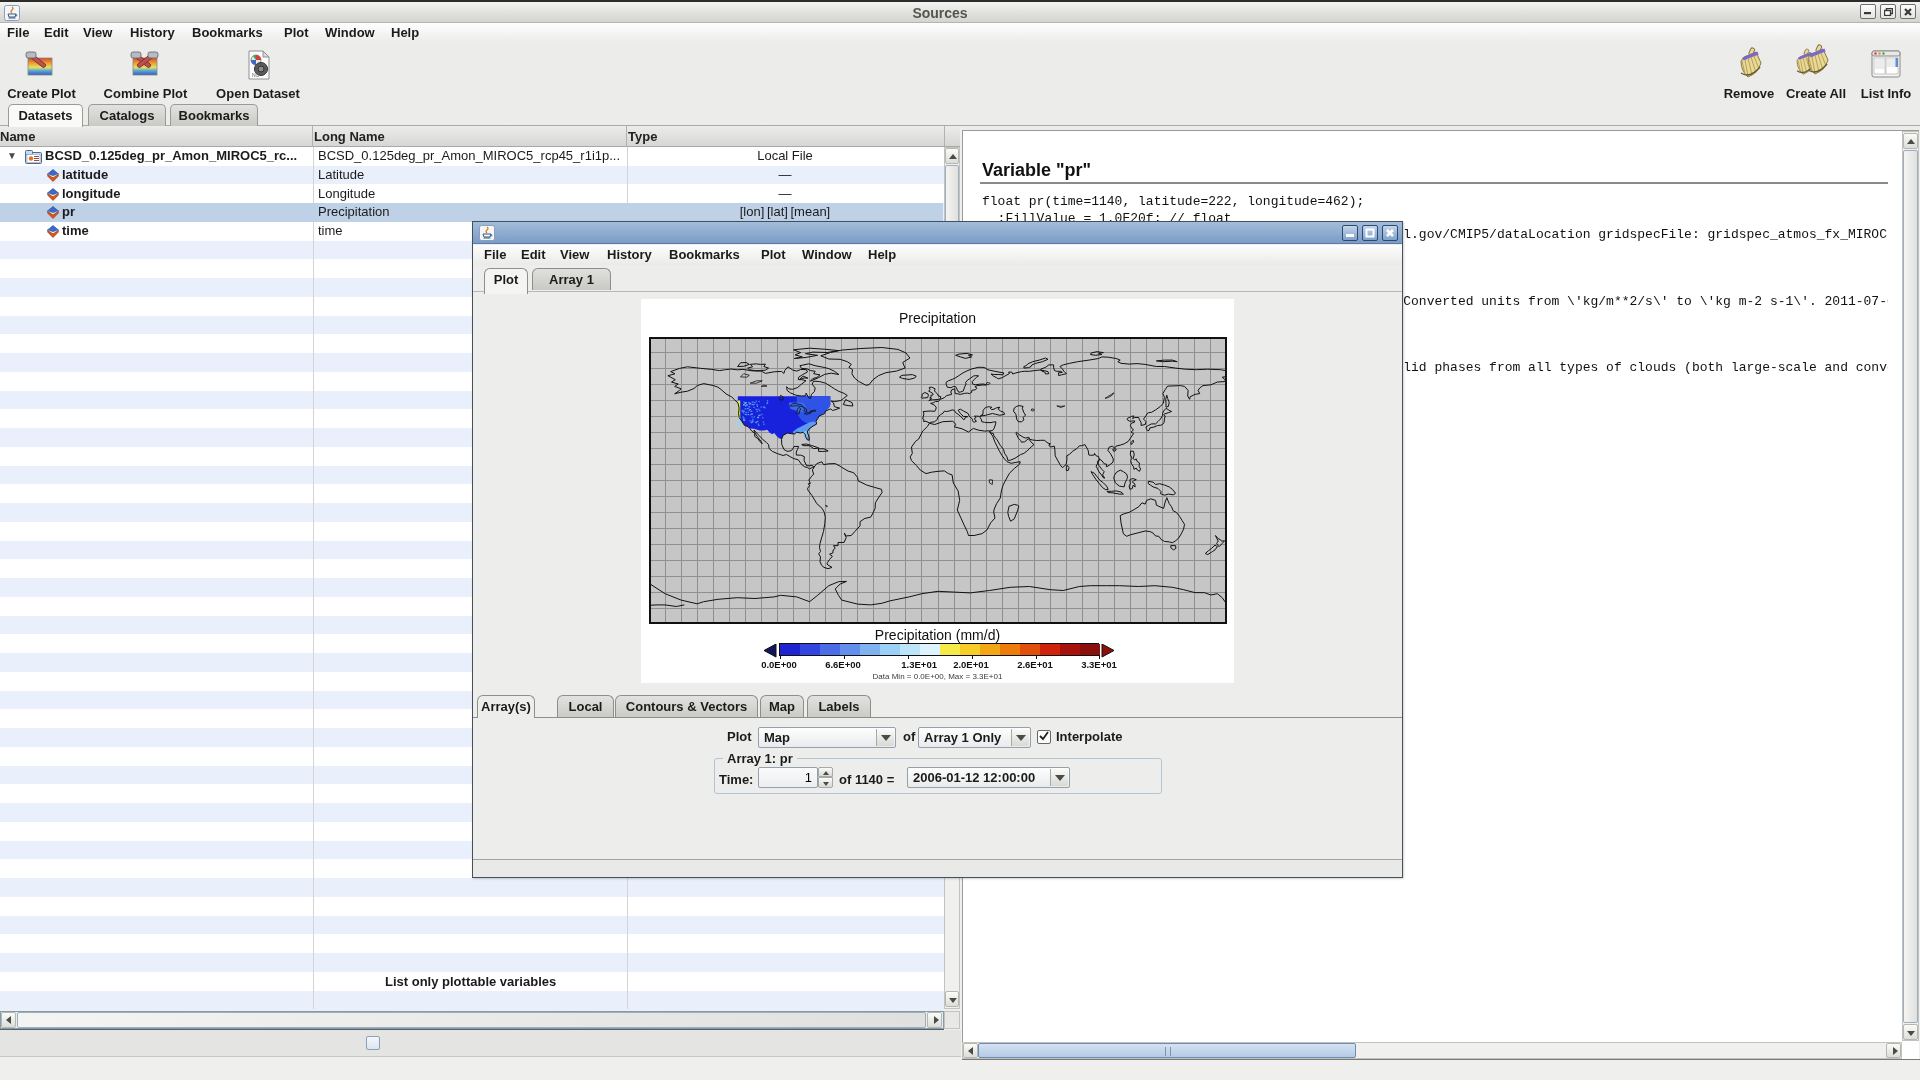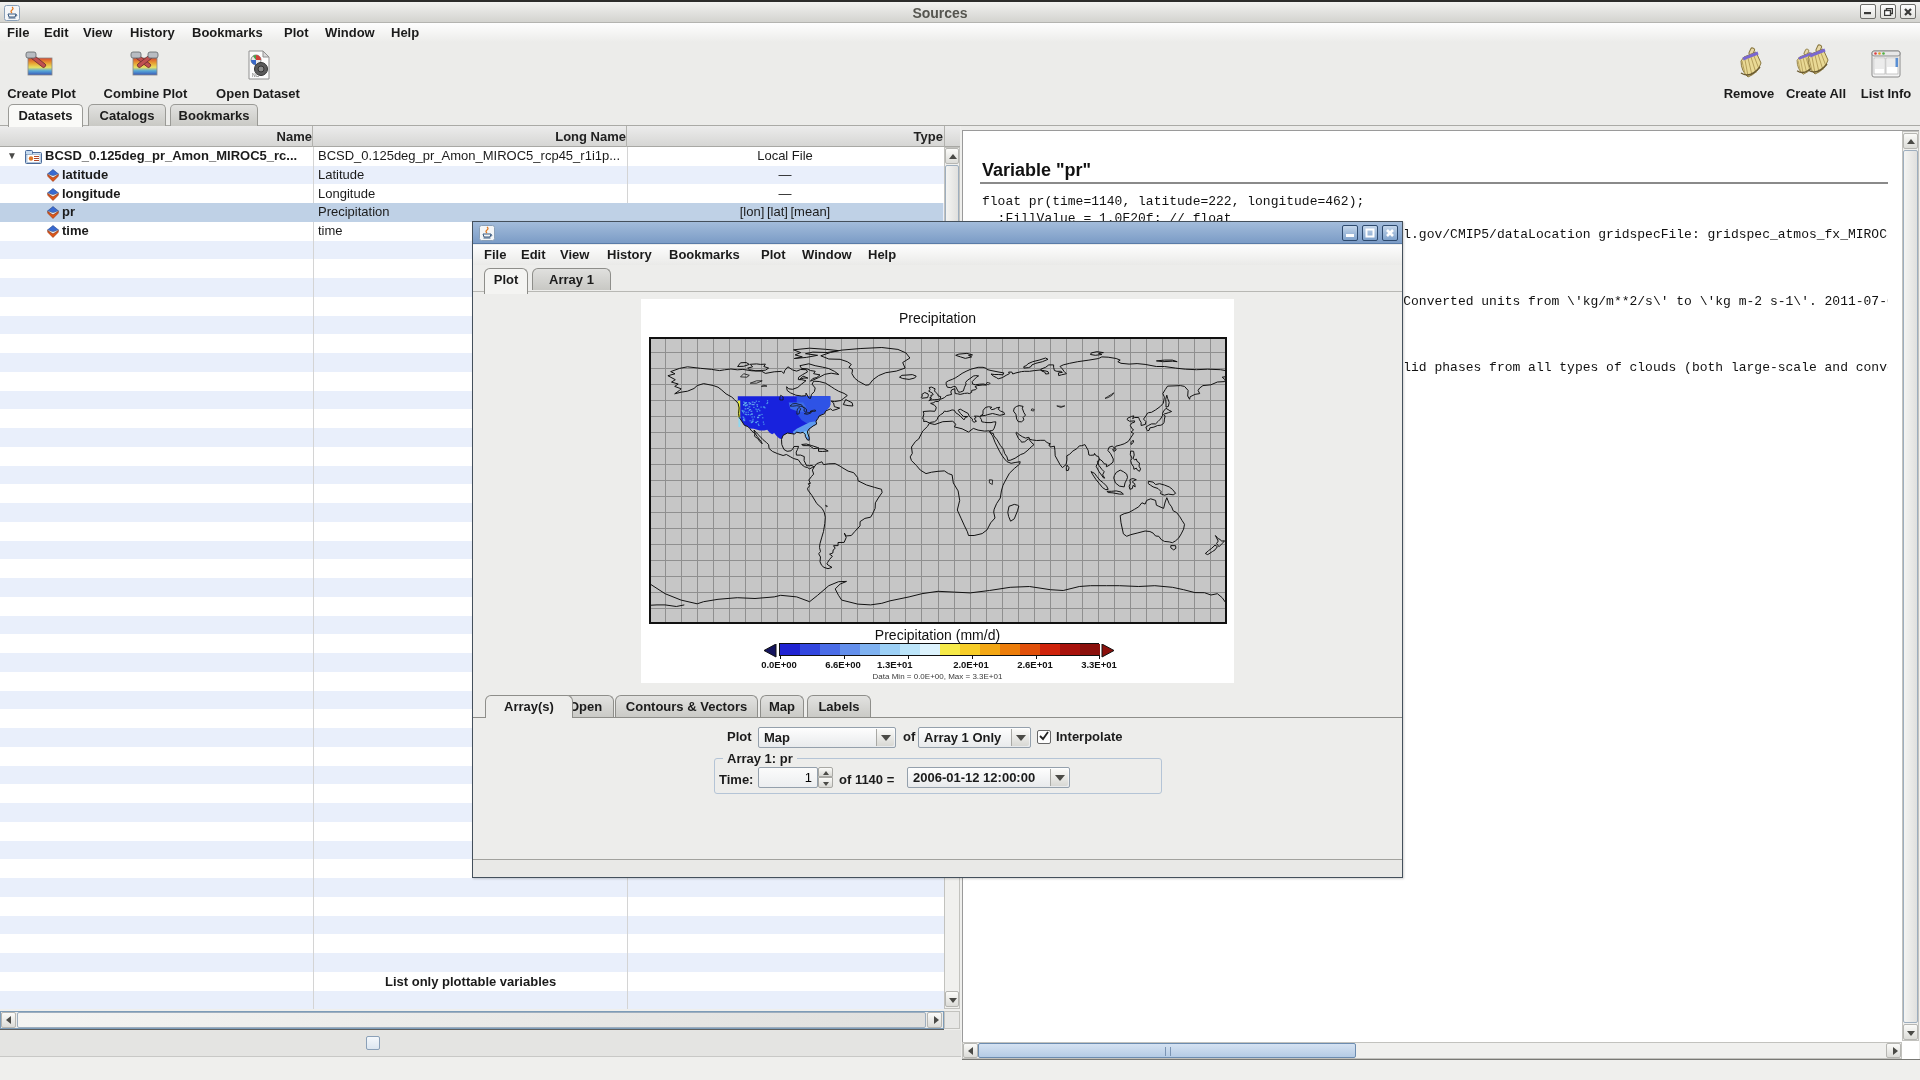--- a/index.html
+++ b/index.html
@@ -16,21 +16,21 @@
 #menubar{left:0;top:23px;width:1920px;height:19px;background:linear-gradient(#fefefe,#ececea)}
 .mi{position:absolute;top:2px;font-size:13px;font-weight:bold;color:#1b1b1b}
 #toolbar{left:0;top:42px;width:1920px;height:61px;background:#ececea}
 .tbl{position:absolute;top:44px;font-size:13px;font-weight:bold;color:#1b1b1b;text-align:center;white-space:nowrap}
 
 #tabrow{left:0;top:103px;width:1920px;height:23px;background:#ececea;border-bottom:1px solid #aaaaa6}
 .mtab{position:absolute;top:1px;height:22px;border:1px solid #9a9a96;border-bottom:none;border-radius:5px 5px 0 0;background:linear-gradient(#e2e2e0,#c9c9c5);font-size:13px;font-weight:bold;color:#1b1b1b;text-align:center;line-height:21px}
 .mtab.sel{background:#fafaf8;height:23px;z-index:2}
 
 #thead{left:0;top:126px;width:944px;height:21px;background:linear-gradient(#ececec,#d6d6d4);border-bottom:1px solid #a8a8a4}
-#thead .hc{position:absolute;top:0;height:21px;line-height:21px;text-align:right;font-size:13px;font-weight:bold;color:#222;border-right:1px solid #b2b2ae}
+#thead .hc{position:absolute;top:0;height:21px;line-height:21px;text-align:left;font-size:13px;font-weight:bold;color:#222;border-right:1px solid #b2b2ae}
 #tbody{left:0;top:147px;width:944px;height:862px;background:repeating-linear-gradient(#ffffff 0,#ffffff 18.75px,#e9effb 18.75px,#e9effb 37.5px);overflow:hidden}
 .colsep{position:absolute;top:0;width:1px;height:864px;background:#d4d4d4}
 .trow{position:absolute;left:0;width:943px;height:18.75px;line-height:18.75px;font-size:13px;color:#1b1b1b;white-space:nowrap}
 .tc1{position:absolute;left:0;width:313px;overflow:hidden}
 .tc2{position:absolute;left:318px;width:305px;overflow:hidden}
 .tc3{position:absolute;left:627px;width:316px;text-align:center;overflow:hidden}
 
 .sbtrack{background:#f0f0ee;border:1px solid #c2c2be}
 .sbbtn{position:absolute;background:linear-gradient(#fbfbf9,#dcdcd8);border:1px solid #b6b6b2;border-radius:2px}
 .tri{position:absolute;width:0;height:0}
@@ -541,30 +541,30 @@
           </svg>
         </div>
         <div class="abs" style="left:122px;top:345px"><svg width="14" height="14">
             <path d="M13 0 L1 6.5 L13 13 Z" fill="#14145e" stroke="#111"></path>
           </svg></div>
         <div class="abs" style="left:460px;top:345px"><svg width="14" height="14">
             <path d="M1 0 L13 6.5 L1 13 Z" fill="#8b100c" stroke="#111"></path>
           </svg></div>
         <div class="abs" style="left:108px;top:360px;width:60px;text-align:center;font-size:9.5px;font-weight:bold;color:#111">0.0E+00</div>
         <div class="abs" style="left:172px;top:360px;width:60px;text-align:center;font-size:9.5px;font-weight:bold;color:#111">6.6E+00</div>
-        <div class="abs" style="left:236px;top:360px;width:60px;text-align:left;font-size:9.5px;font-weight:bold;color:#111">1.3E+01</div>
+        <div class="abs" style="left:236px;top:360px;width:60px;text-align:right;font-size:9.5px;font-weight:bold;color:#111">1.3E+01</div>
         <div class="abs" style="left:300px;top:360px;width:60px;text-align:center;font-size:9.5px;font-weight:bold;color:#111">2.0E+01</div>
         <div class="abs" style="left:364px;top:360px;width:60px;text-align:center;font-size:9.5px;font-weight:bold;color:#111">2.6E+01</div>
         <div class="abs" style="left:428px;top:360px;width:60px;text-align:center;font-size:9.5px;font-weight:bold;color:#111">3.3E+01</div>
         <div class="abs" style="left:0;top:373px;width:593px;text-align:center;font-size:8px;color:#3a3a3a">Data Min = 0.0E+00, Max = 3.3E+01</div>
       </div>
     </div>
     <div class="abs" id="btabrow">
-      <div class="btab sel" style="left:12px;width:88px">Array(s)</div>
-      <div class="btab" style="left:84px;width:57px">Open</div>
+      <div class="btab sel" style="left:4px;width:58px">Array(s)</div>
+      <div class="btab" style="left:84px;width:57px">Local</div>
       <div class="btab" style="left:142px;width:143px">Contours &amp; Vectors</div>
       <div class="btab" style="left:287px;width:44px">Map</div>
       <div class="btab" style="left:334px;width:64px">Labels</div>
     </div>
     <div class="abs" id="cctrl"></div>
     <div class="abs lbl" style="left:254px;top:507px">Plot</div>
     <div class="abs combo" style="left:285px;top:505px;width:138px">
       <span class="tx">Map</span>
       <span class="ab">
         <span class="datri"></span>

